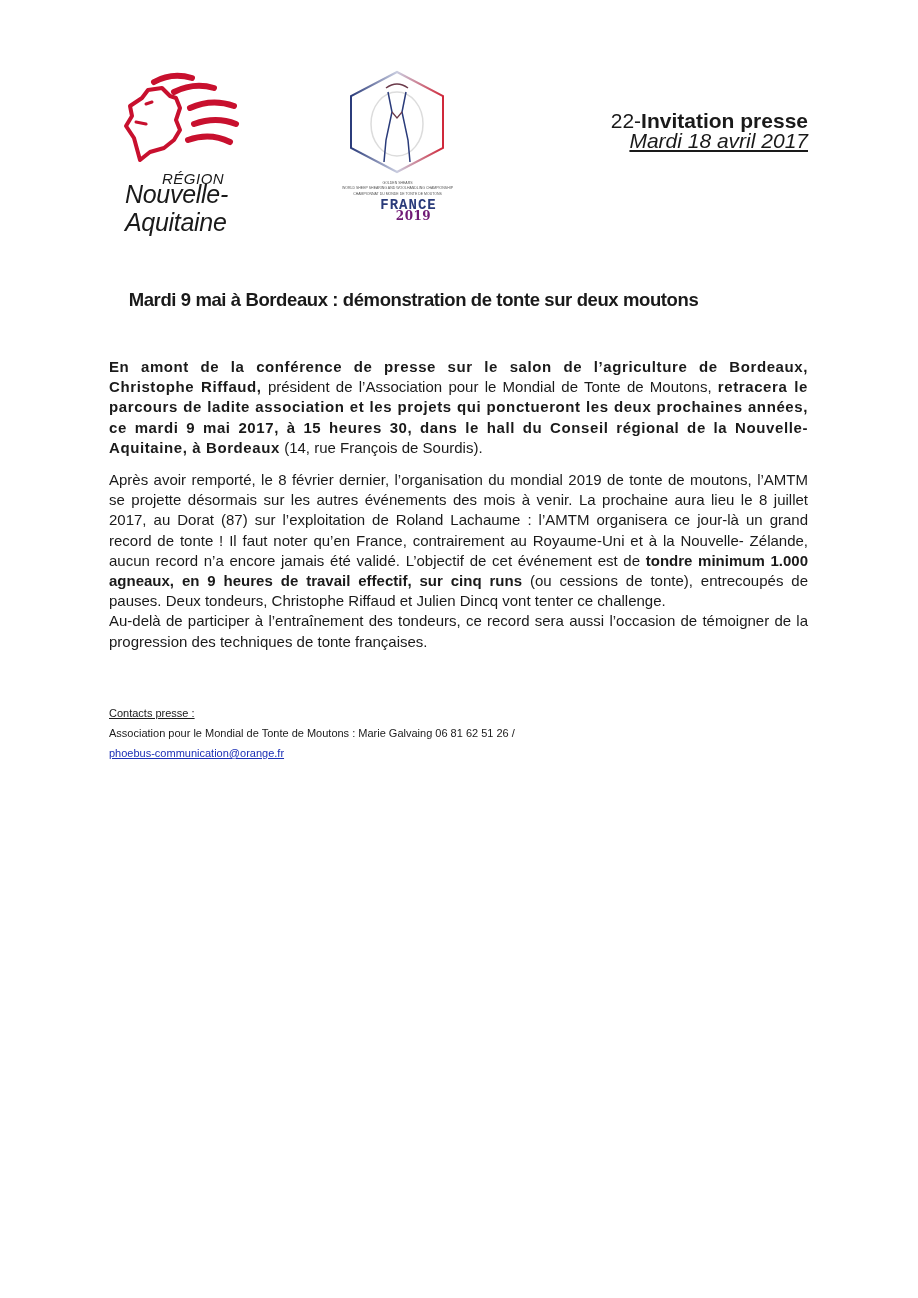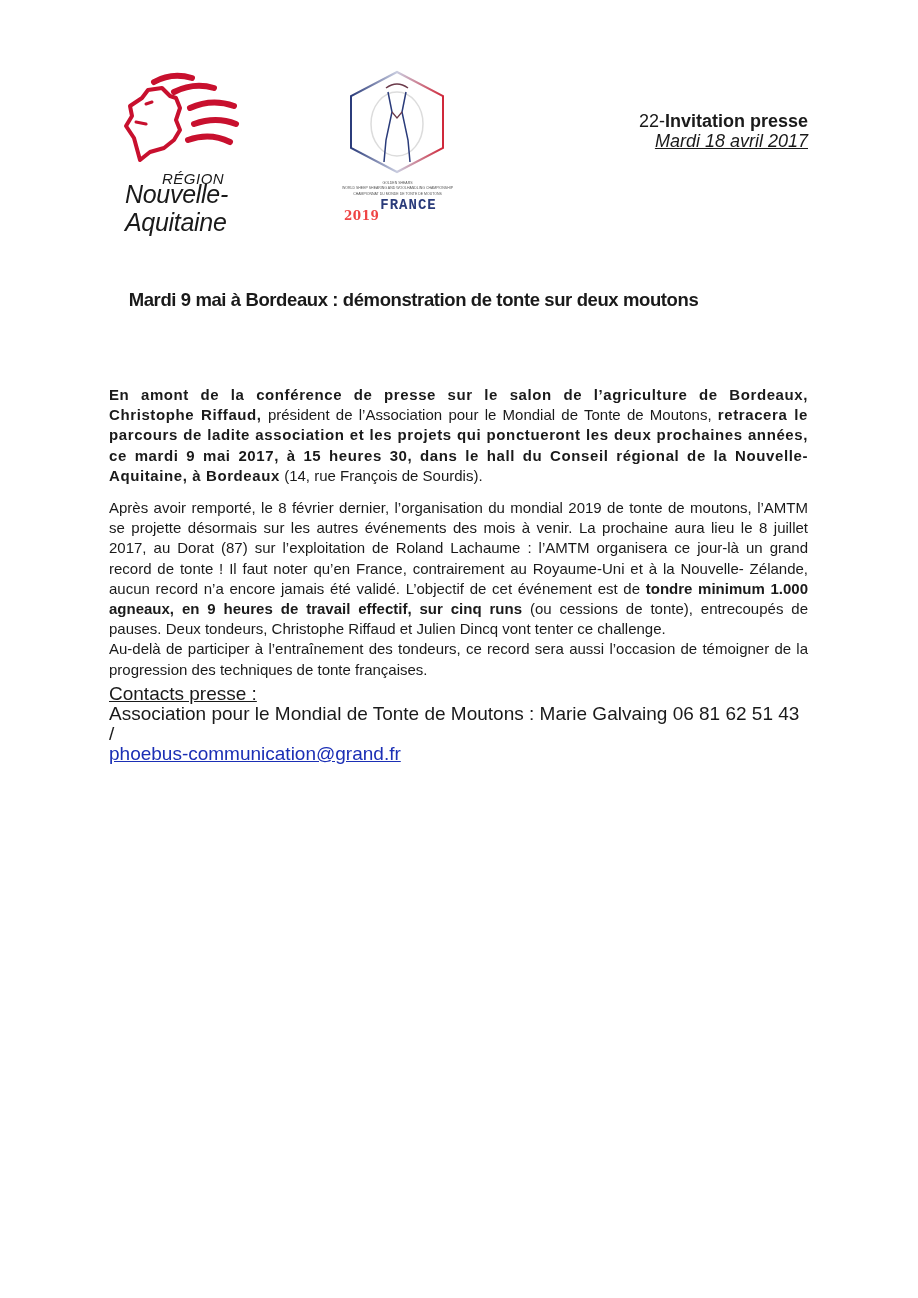--- a/index.html
+++ b/index.html
@@ -4,30 +4,30 @@
   <style>
     html, body { margin: 0; padding: 0; background: #ffffff; }
     body { width: 918px; height: 1298px; position: relative; overflow: hidden; font-family: "Liberation Sans", sans-serif; color: #1a1a1a; }
     .logo-region { position: absolute; left: 118px; top: 68px; width: 150px; height: 172px; }
     .logo-region svg { position: absolute; left: 0; top: 0; }
     .region-small { position: absolute; left: 44px; top: 102px; font-size: 15px; font-style: italic; letter-spacing: 0.5px; color: #1a1a1a; }
     .region-big { position: absolute; left: 7px; top: 112px; font-size: 25px; font-style: italic; line-height: 28px; color: #1a1a1a; letter-spacing: -0.3px; }
     .logo-mondial { position: absolute; left: 340px; top: 68px; width: 115px; height: 170px; }
     .mondial-small { position: absolute; left: 0; width: 115px; text-align: center; font-size: 3.5px; color: #555; line-height: 4px; }
     .mondial-france { position: absolute; left: 11px; top: 129px; width: 115px; text-align: center; font-family: Liberation Mono, monospace; font-weight: bold; font-size: 14px; color: #2a3b7a; letter-spacing: 1px; }
-    .mondial-year { position: absolute; left: 4px; top: 141px; width: 115px; text-align: left; font-family: "DejaVu Serif", serif; font-weight: bold; font-size: 12px; color: #ef4444; letter-spacing: 0.5px; }
-    .header-right { position: absolute; right: 110px; top: 111px; text-align: right; font-size: 18px; line-height: 20px; }
+    .mondial-year { position: absolute; left: 16px; top: 141px; width: 115px; text-align: center; font-family: "DejaVu Serif", serif; font-weight: bold; font-size: 12px; color: #701a75; letter-spacing: 0.5px; }
+    .header-right { position: absolute; right: 110px; top: 111px; text-align: right; font-size: 21px; line-height: 20px; }
     .header-right .ref-bold { font-weight: bold; }
     .header-right .date { font-style: italic; display: block; text-decoration: underline; }
     .title { position: absolute; left: 0; top: 289px; width: 749px; text-align: center; font-size: 18.5px; font-weight: bold; letter-spacing: -0.4px; padding-left: 39px; }
-    .para { position: absolute; left: 109px; width: 699px; font-size: 15px; line-height: 20.2px; text-align: justify; margin-top: 28px; }
+    .para { position: absolute; left: 109px; width: 699px; font-size: 15px; line-height: 20.2px; text-align: justify; }
     .p1 { top: 357px; }
     .p1 b { letter-spacing: 0.6px; }
     .p2 { top: 470px; }
-    .contacts { position: absolute; left: 109px; top: 684px; width: 700px; font-size: 19px; line-height: 20px; }
+    .contacts { position: absolute; left: 109px; top: 703px; width: 700px; font-size: 11px; line-height: 20px; }
     .u { text-decoration: underline; }
     a.mail { color: #1b2fb5; text-decoration: underline; }
     b { font-weight: bold; }
   </style>
 </head>
 <body>
 
 <div class="logo-region">
   <svg width="150" height="105" viewBox="0 0 150 105">
     <g fill="none" stroke="#c8102e" stroke-linecap="round" stroke-linejoin="round">
@@ -83,16 +83,16 @@
 </div>
 
 <div class="para p2">
   <span>Après avoir remporté, le 8 février dernier, l’organisation du mondial 2019 de tonte de moutons, l’AMTM se projette désormais sur les autres événements des mois à venir. La prochaine aura lieu le 8 juillet 2017, au Dorat (87) sur l’exploitation de Roland Lachaume : l’AMTM organisera ce jour-là un grand record de tonte ! Il faut noter qu’en France, contrairement au Royaume-Uni et à la Nouvelle- Zélande, aucun record n’a encore jamais été validé. L’objectif de cet événement est de </span><b>tondre minimum 1.000 agneaux, en 9 heures de travail effectif, sur cinq runs</b><span> (ou cessions de tonte), entrecoupés de pauses. Deux tondeurs, Christophe Riffaud et Julien Dincq vont tenter ce challenge.</span><br>
   <span>Au-delà de participer à l’entraînement des tondeurs, ce record sera aussi l’occasion de témoigner de la progression des techniques de tonte françaises.</span>
 </div>
 
 <div class="contacts">
   <div class="u">Contacts presse :</div>
   <div>
-    <span>Association pour le Mondial de Tonte de Moutons : Marie Galvaing  06 81 62 51 43 / </span><br>
-    <a class="mail" href="#">phoebus-communication@grand.fr</a>
+    <span>Association pour le Mondial de Tonte de Moutons : Marie Galvaing  06 81 62 51 26 / </span><br>
+    <a class="mail" href="#">phoebus-communication@orange.fr</a>
   </div>
 </div>
 
 </body></html>

